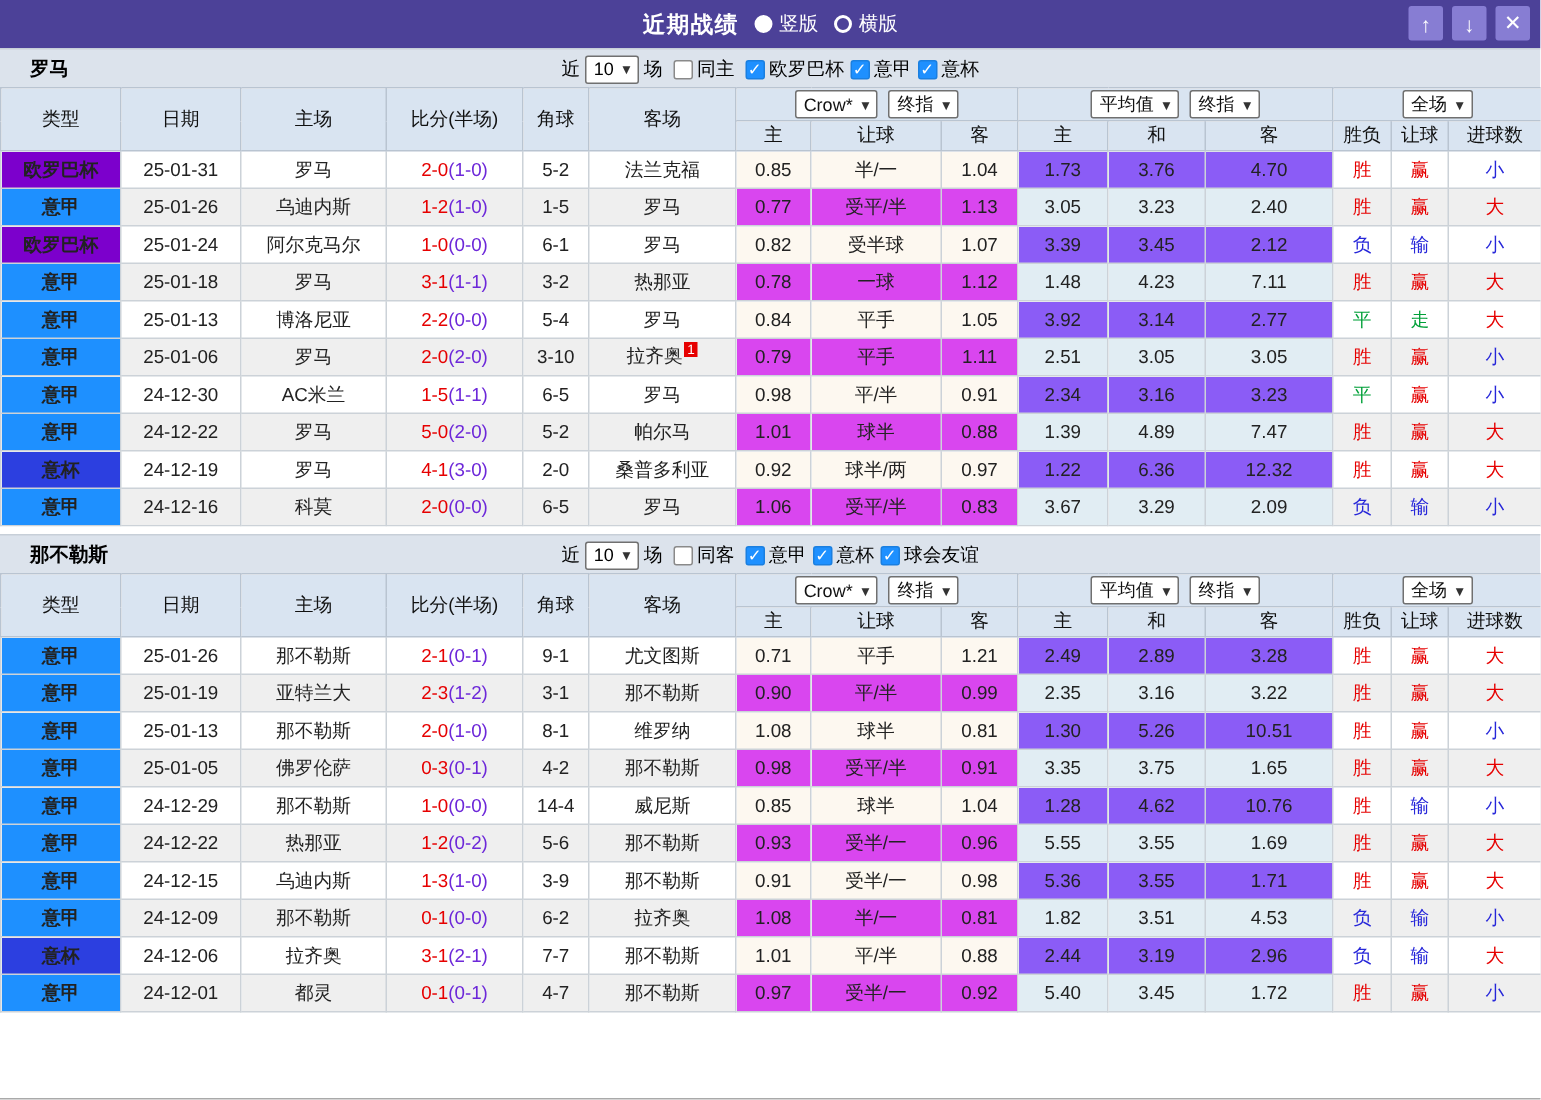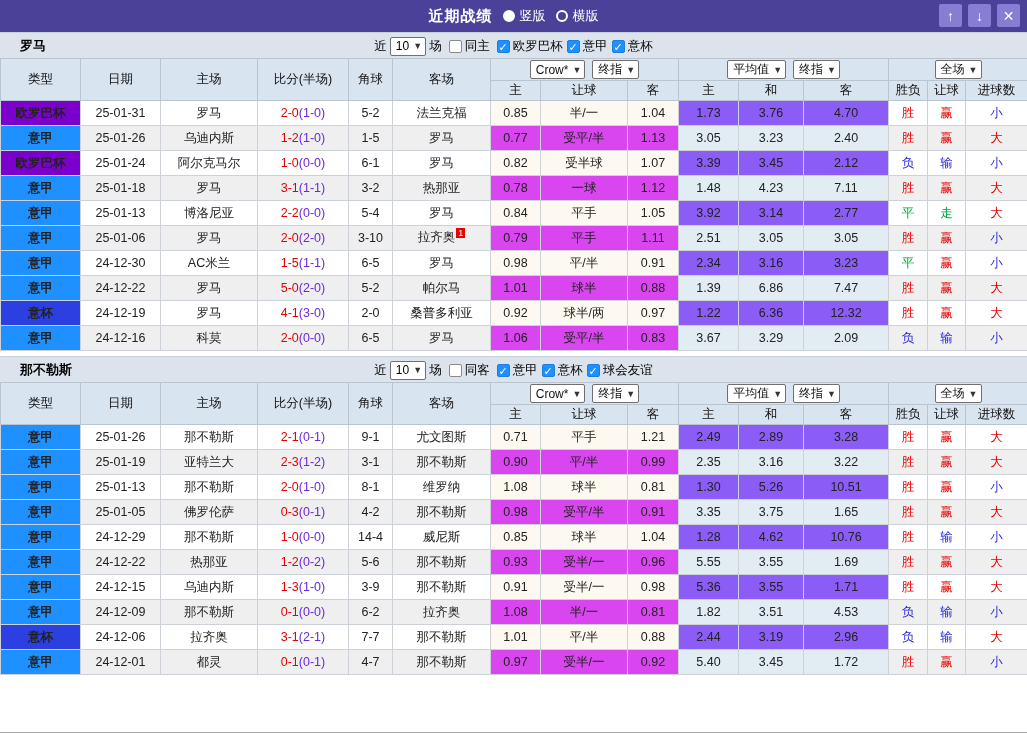--- a/index.html
+++ b/index.html
@@ -296,21 +296,21 @@
             <td class="c-type" style="background: rgb(30, 144, 255);">意甲</td>
             <td>24-12-22</td>
             <td class="team-self">罗马</td>
             <td><span class="score-main">5-0</span><span class="score-half">(2-0)</span></td>
             <td>5-2</td>
             <td>帕尔马</td>
             <td class="crow">1.01</td>
             <td class="crow">球半</td>
             <td class="crow">0.88</td>
             <td class="avg">1.39</td>
-            <td class="avg">6.86</td>
+            <td class="avg">4.89</td>
             <td class="avg">7.47</td>
             <td class="res" style="color: rgb(230, 0, 0);">胜</td>
             <td class="res" style="color: rgb(230, 0, 0);">赢</td>
             <td class="res" style="color: rgb(230, 0, 0);">大</td>
           </tr>
           <tr class="odd">
             <td class="c-type" style="background: rgb(44, 63, 224);">意杯</td>
             <td>24-12-19</td>
             <td class="team-self">罗马</td>
             <td><span class="score-main">4-1</span><span class="score-half">(3-0)</span></td>

